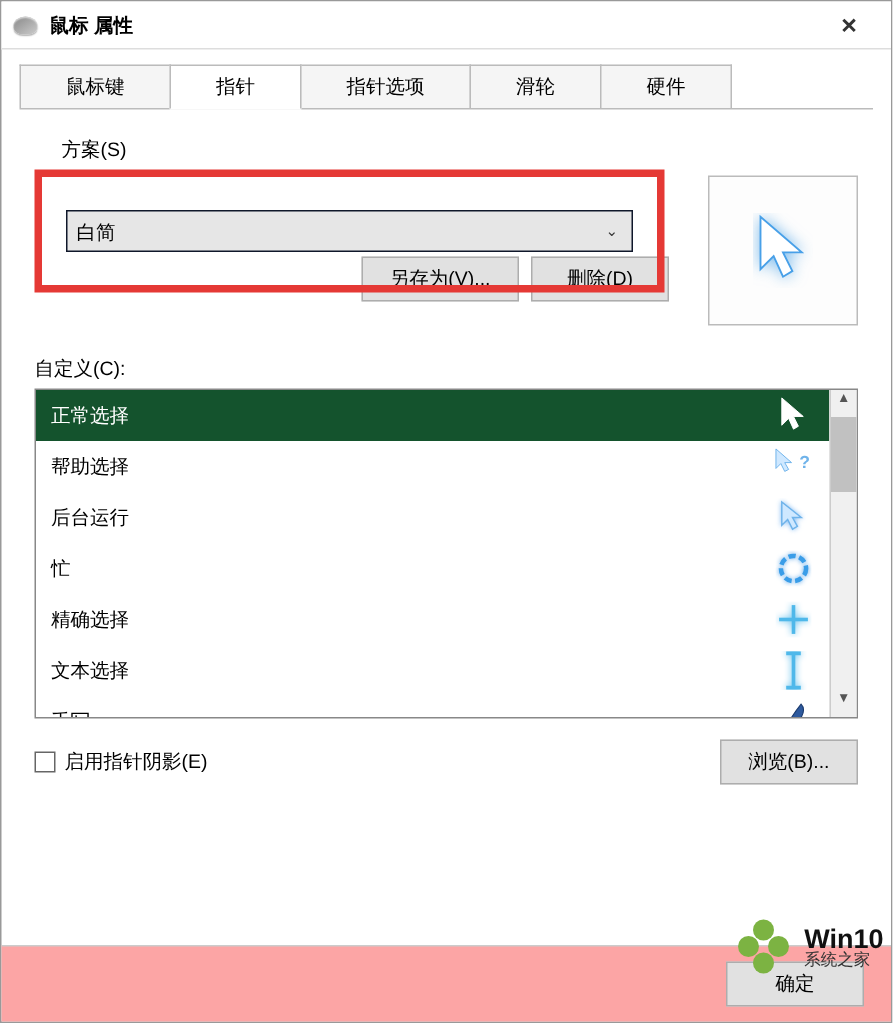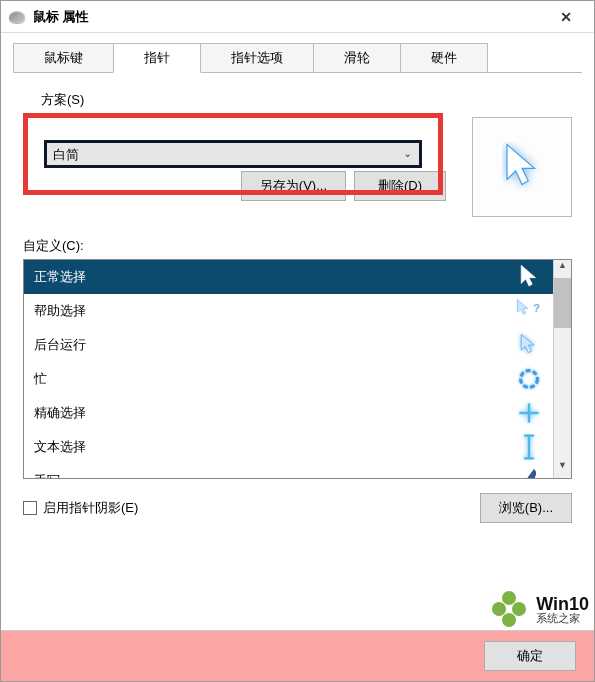--- a/index.html
+++ b/index.html
@@ -90,21 +90,21 @@
     .highlight-box {
       border: 5px solid #e53935;
       padding: 22px 16px;
       position: relative;
       width: 420px;
     }
     .scheme-select {
       width: 100%;
       height: 28px;
       padding: 2px 6px;
-      border: 3px solid #0f172a;
+      border: 1px solid #0f172a;
       background: #e6e6e6;
       font-size: 13px;
       font-family: inherit;
       appearance: none;
       cursor: pointer;
     }
     .select-chevron {
       position: absolute;
       right: 26px;
       top: 30px;
@@ -158,21 +158,21 @@
       display: flex;
       align-items: center;
       justify-content: space-between;
       padding: 5px 10px;
       font-size: 13px;
       height: 34px;
       cursor: pointer;
       border-bottom: 1px solid transparent;
     }
     .list-item.selected {
-      background: #0c4a6e;
+      background: #14532d;
       color: #fff;
     }
     .list-item .item-icon {
       width: 28px;
       height: 28px;
       display: flex;
       align-items: center;
       justify-content: center;
     }
     .scrollbar {
@@ -211,21 +211,21 @@
       display: flex;
       justify-content: flex-end;
       gap: 10px;
       padding: 10px 18px;
       border-top: 1px solid #ccc;
       background: #fca5a5;
     }
     .watermark {
       position: absolute;
       right: 0;
-      bottom: 50px;
+      bottom: 28px;
       display: flex;
       align-items: center;
       gap: 6px;
       padding: 4px 6px;
     }
     .wm-logo {
       width: 38px;
       height: 38px;
       position: relative;
     }

